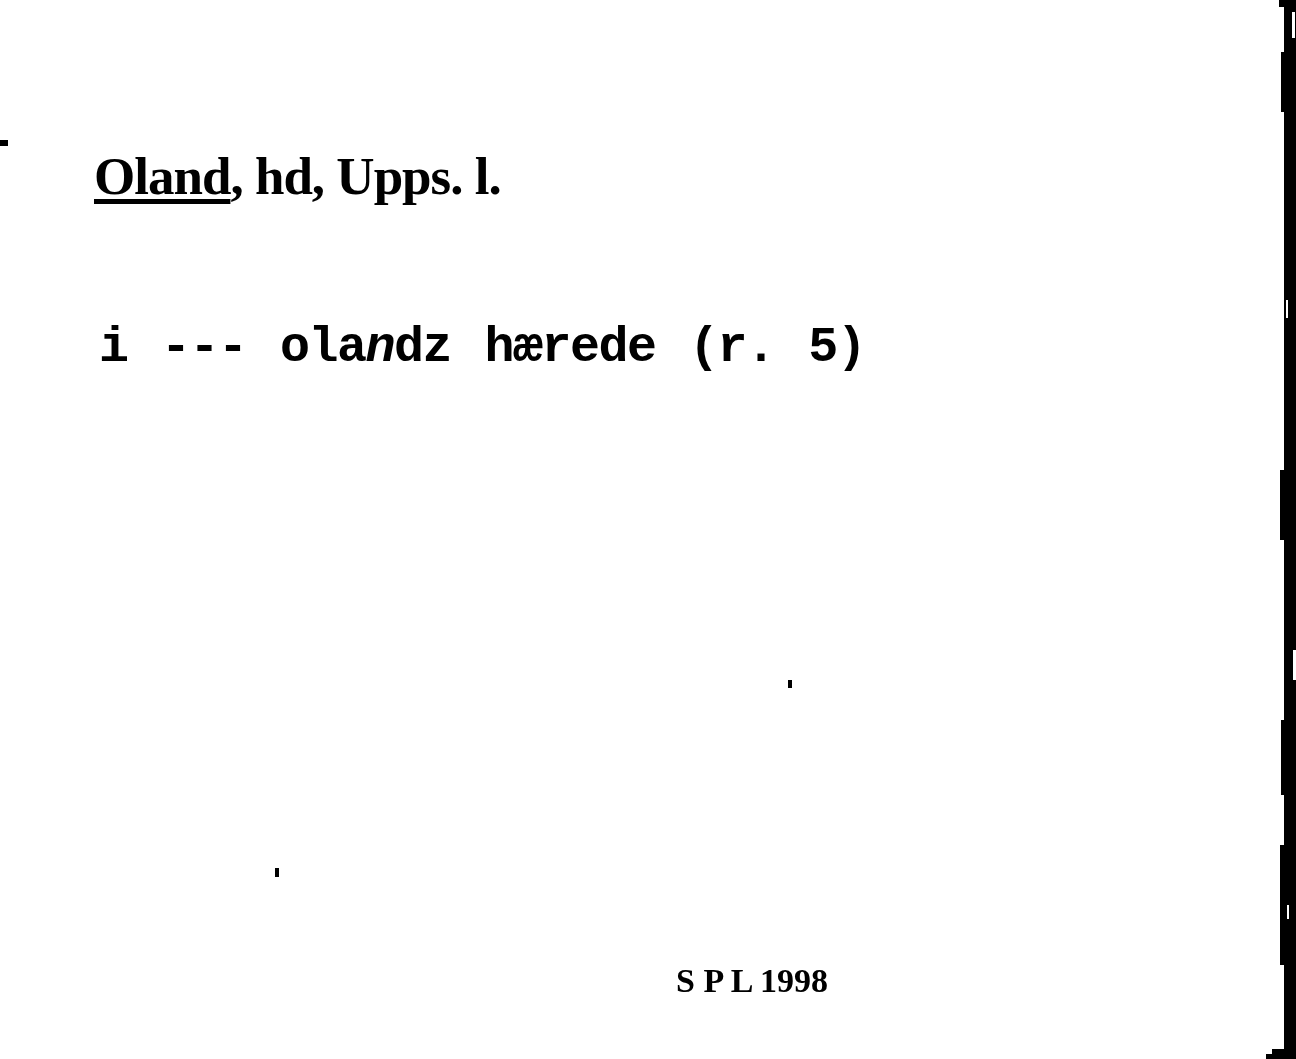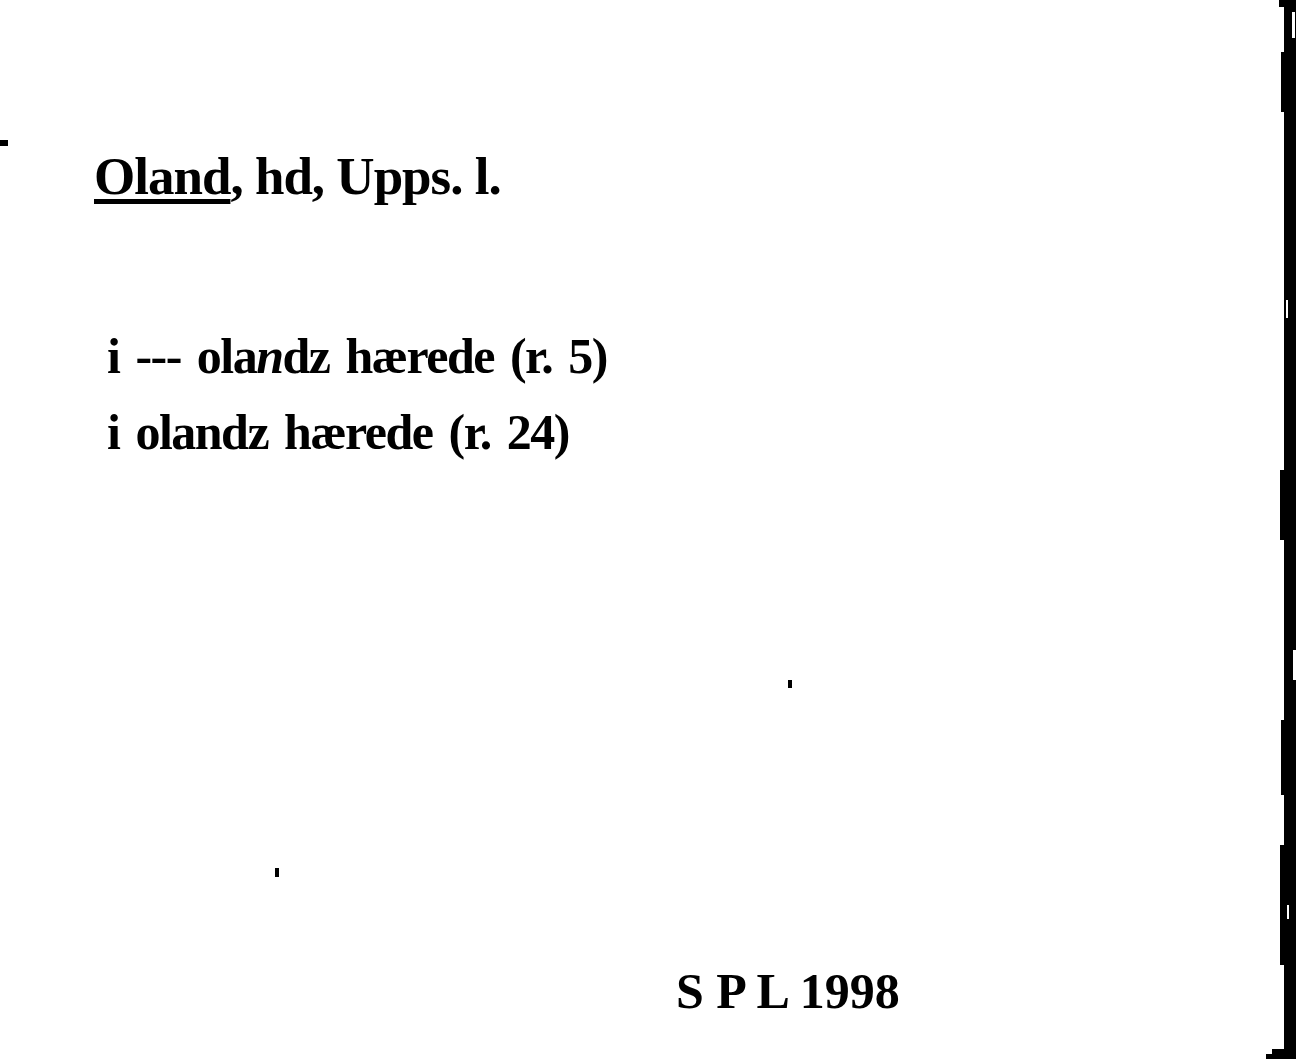--- a/index.html
+++ b/index.html
@@ -40,32 +40,33 @@
     left: 95px;
     top: 312px;
     font-size: 50px;
     font-weight: bold;
     letter-spacing: -1.5px;
     word-spacing: 5px;
     line-height: 64px;
     white-space: nowrap;
   }
   .attestations p {
-    margin: 12px;
+    margin: 4px;
+    font-family: Liberation Mono, monospace;
   }
   .em-letter {
     font-style: italic;
   }
 
   
   .stamp {
     position: absolute;
     left: 676px;
     top: 962px;
-    font-size: 50px;
+    font-size: 34px;
     font-weight: bold;
     white-space: nowrap;
   }
 
   
   .ink {
     position: absolute;
     background: #000000;
   }
   .scan-bar-main      { left: 1284px; top: 0;      width: 12px; height: 1059px; }
@@ -90,21 +91,20 @@
 <body>
 
 <div class="page">
 
   <div class="ink edge-dash"></div>
 
   <h1 class="heading"><span class="lemma">Oland</span><span>, hd, Upps. l.</span></h1>
 
   <div class="attestations">
     <p><span>i --- ola</span><span class="em-letter">n</span><span>dz hærede (r. 5)</span></p>
-    <p>i olandz hærede (r. 24)</p>
   </div>
 
   <div class="stamp">S P L 1998</div>
 
   <div class="ink scan-bar-main"></div>
   <div class="ink scan-bar-topnub"></div>
   <div class="ink scan-bar-nub1"></div>
   <div class="ink scan-bar-nub2"></div>
   <div class="ink scan-bar-nub3"></div>
   <div class="ink scan-bar-nub4"></div>

